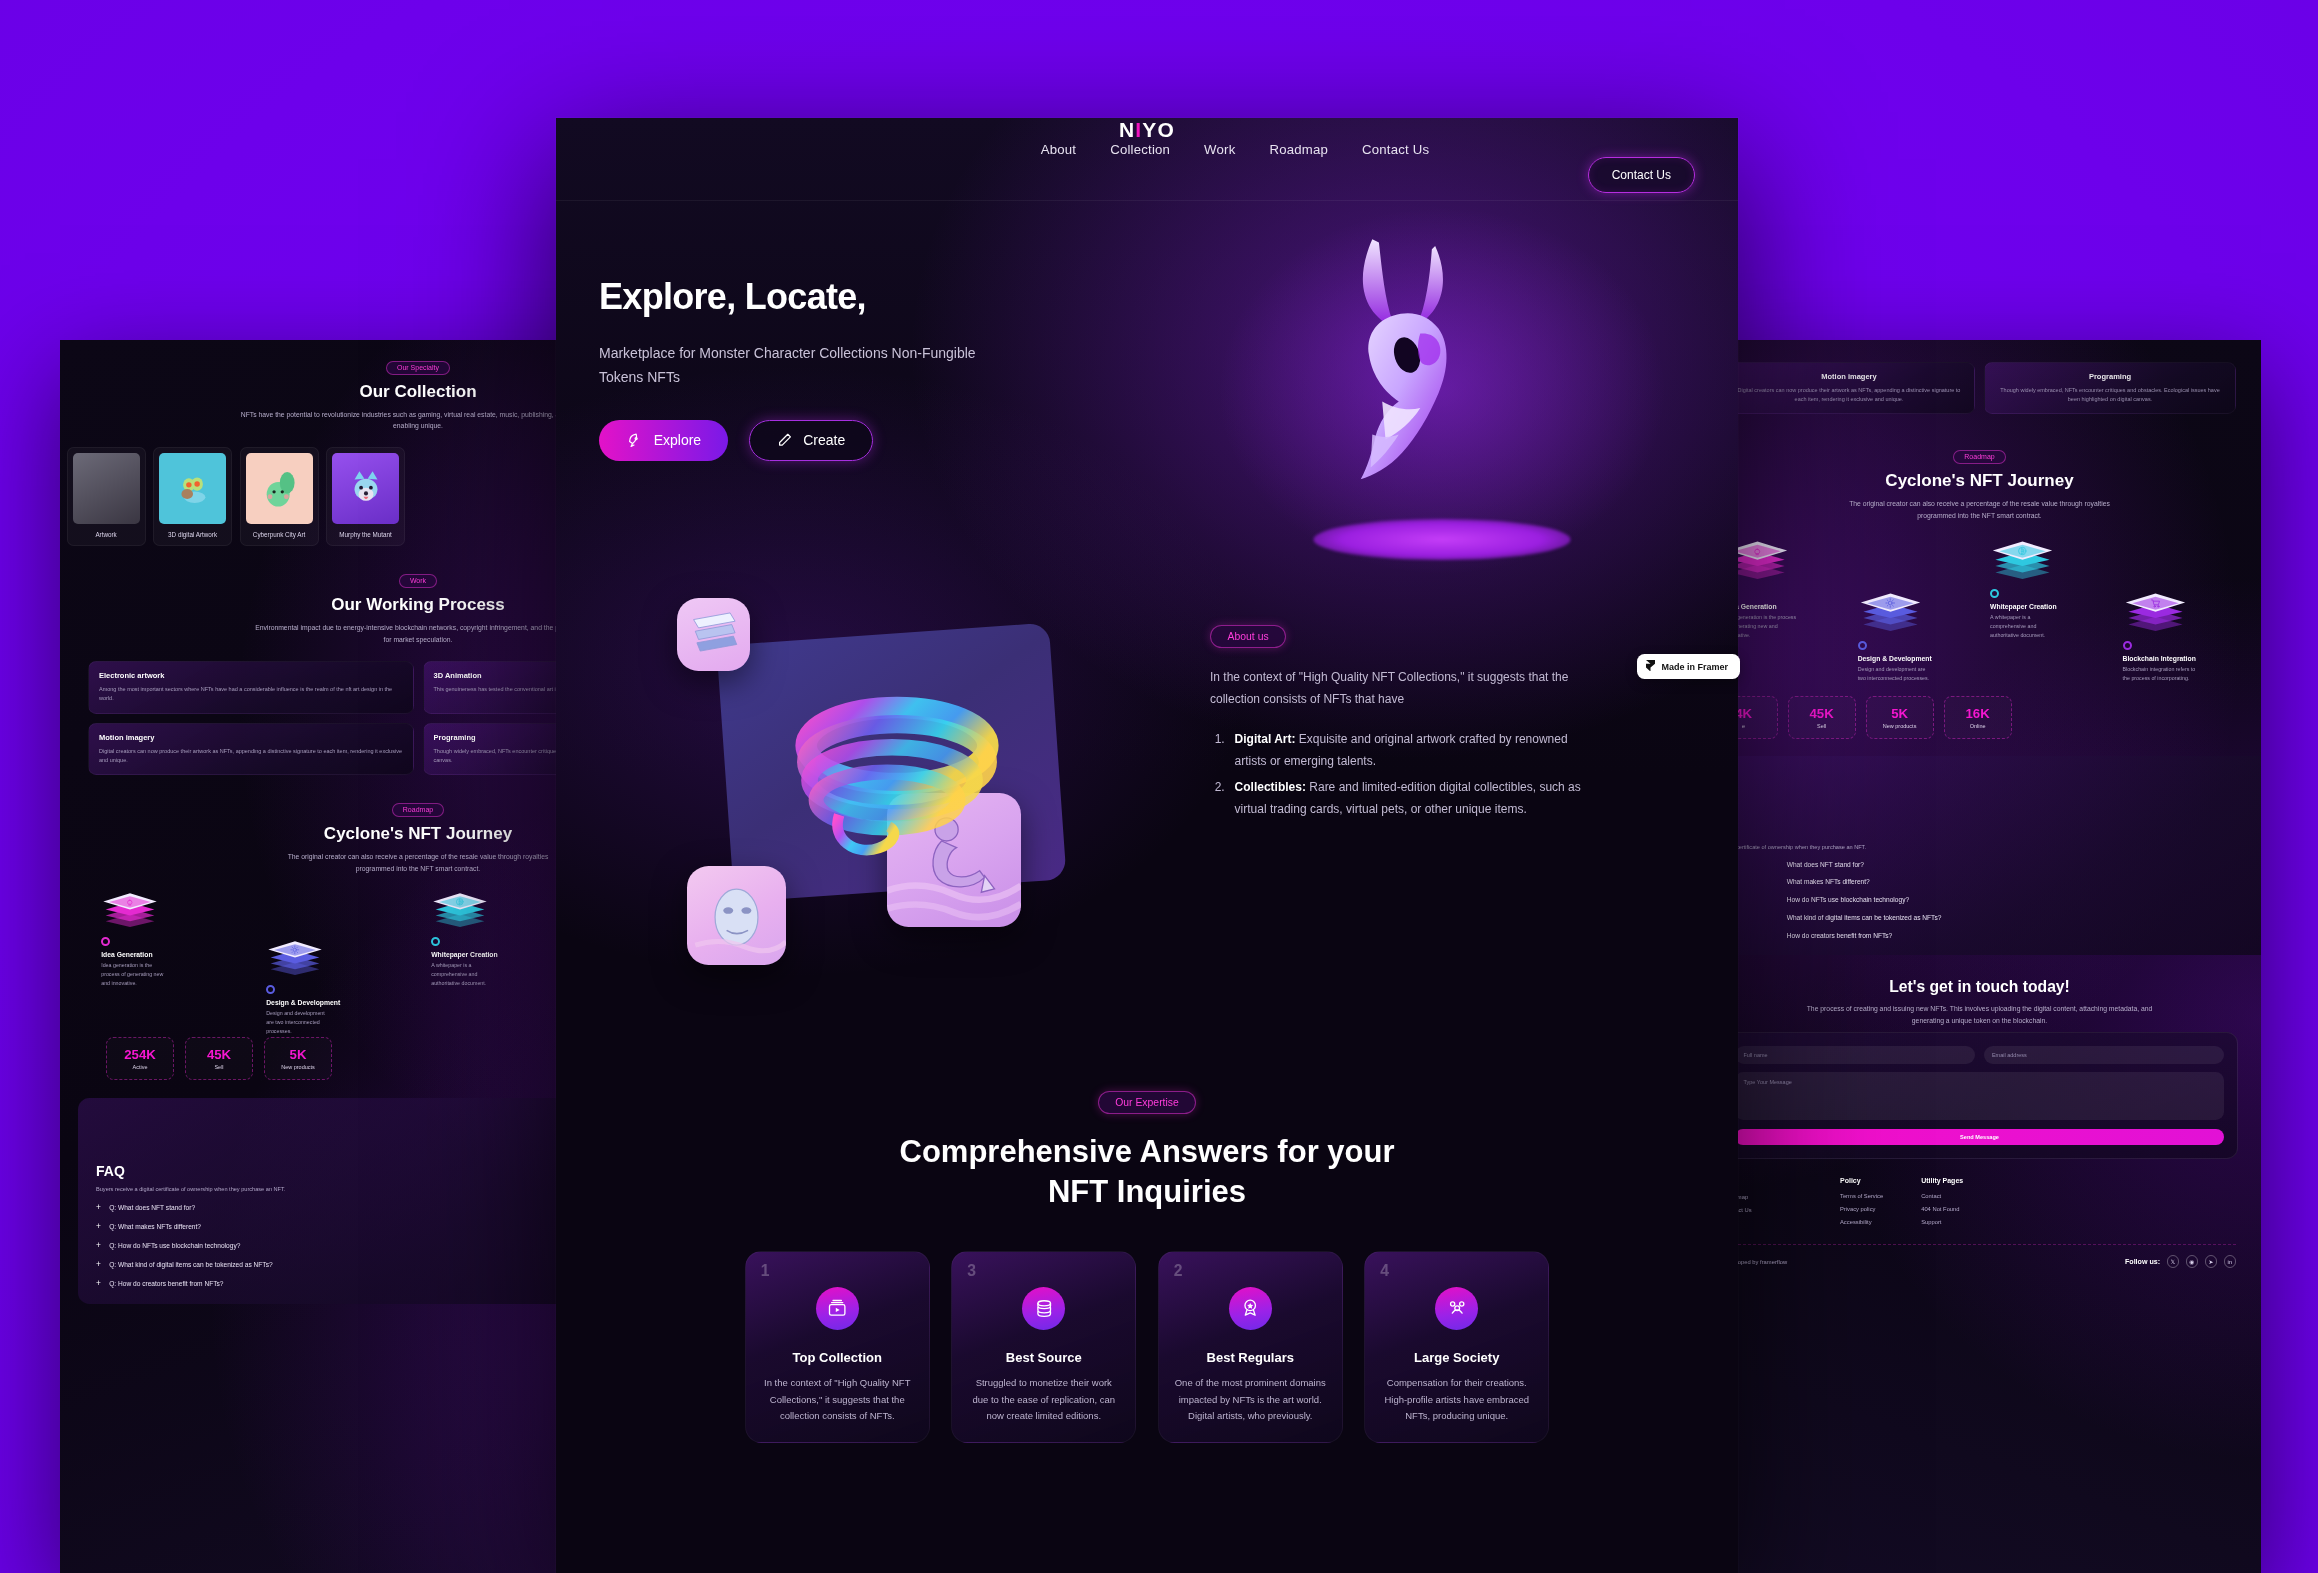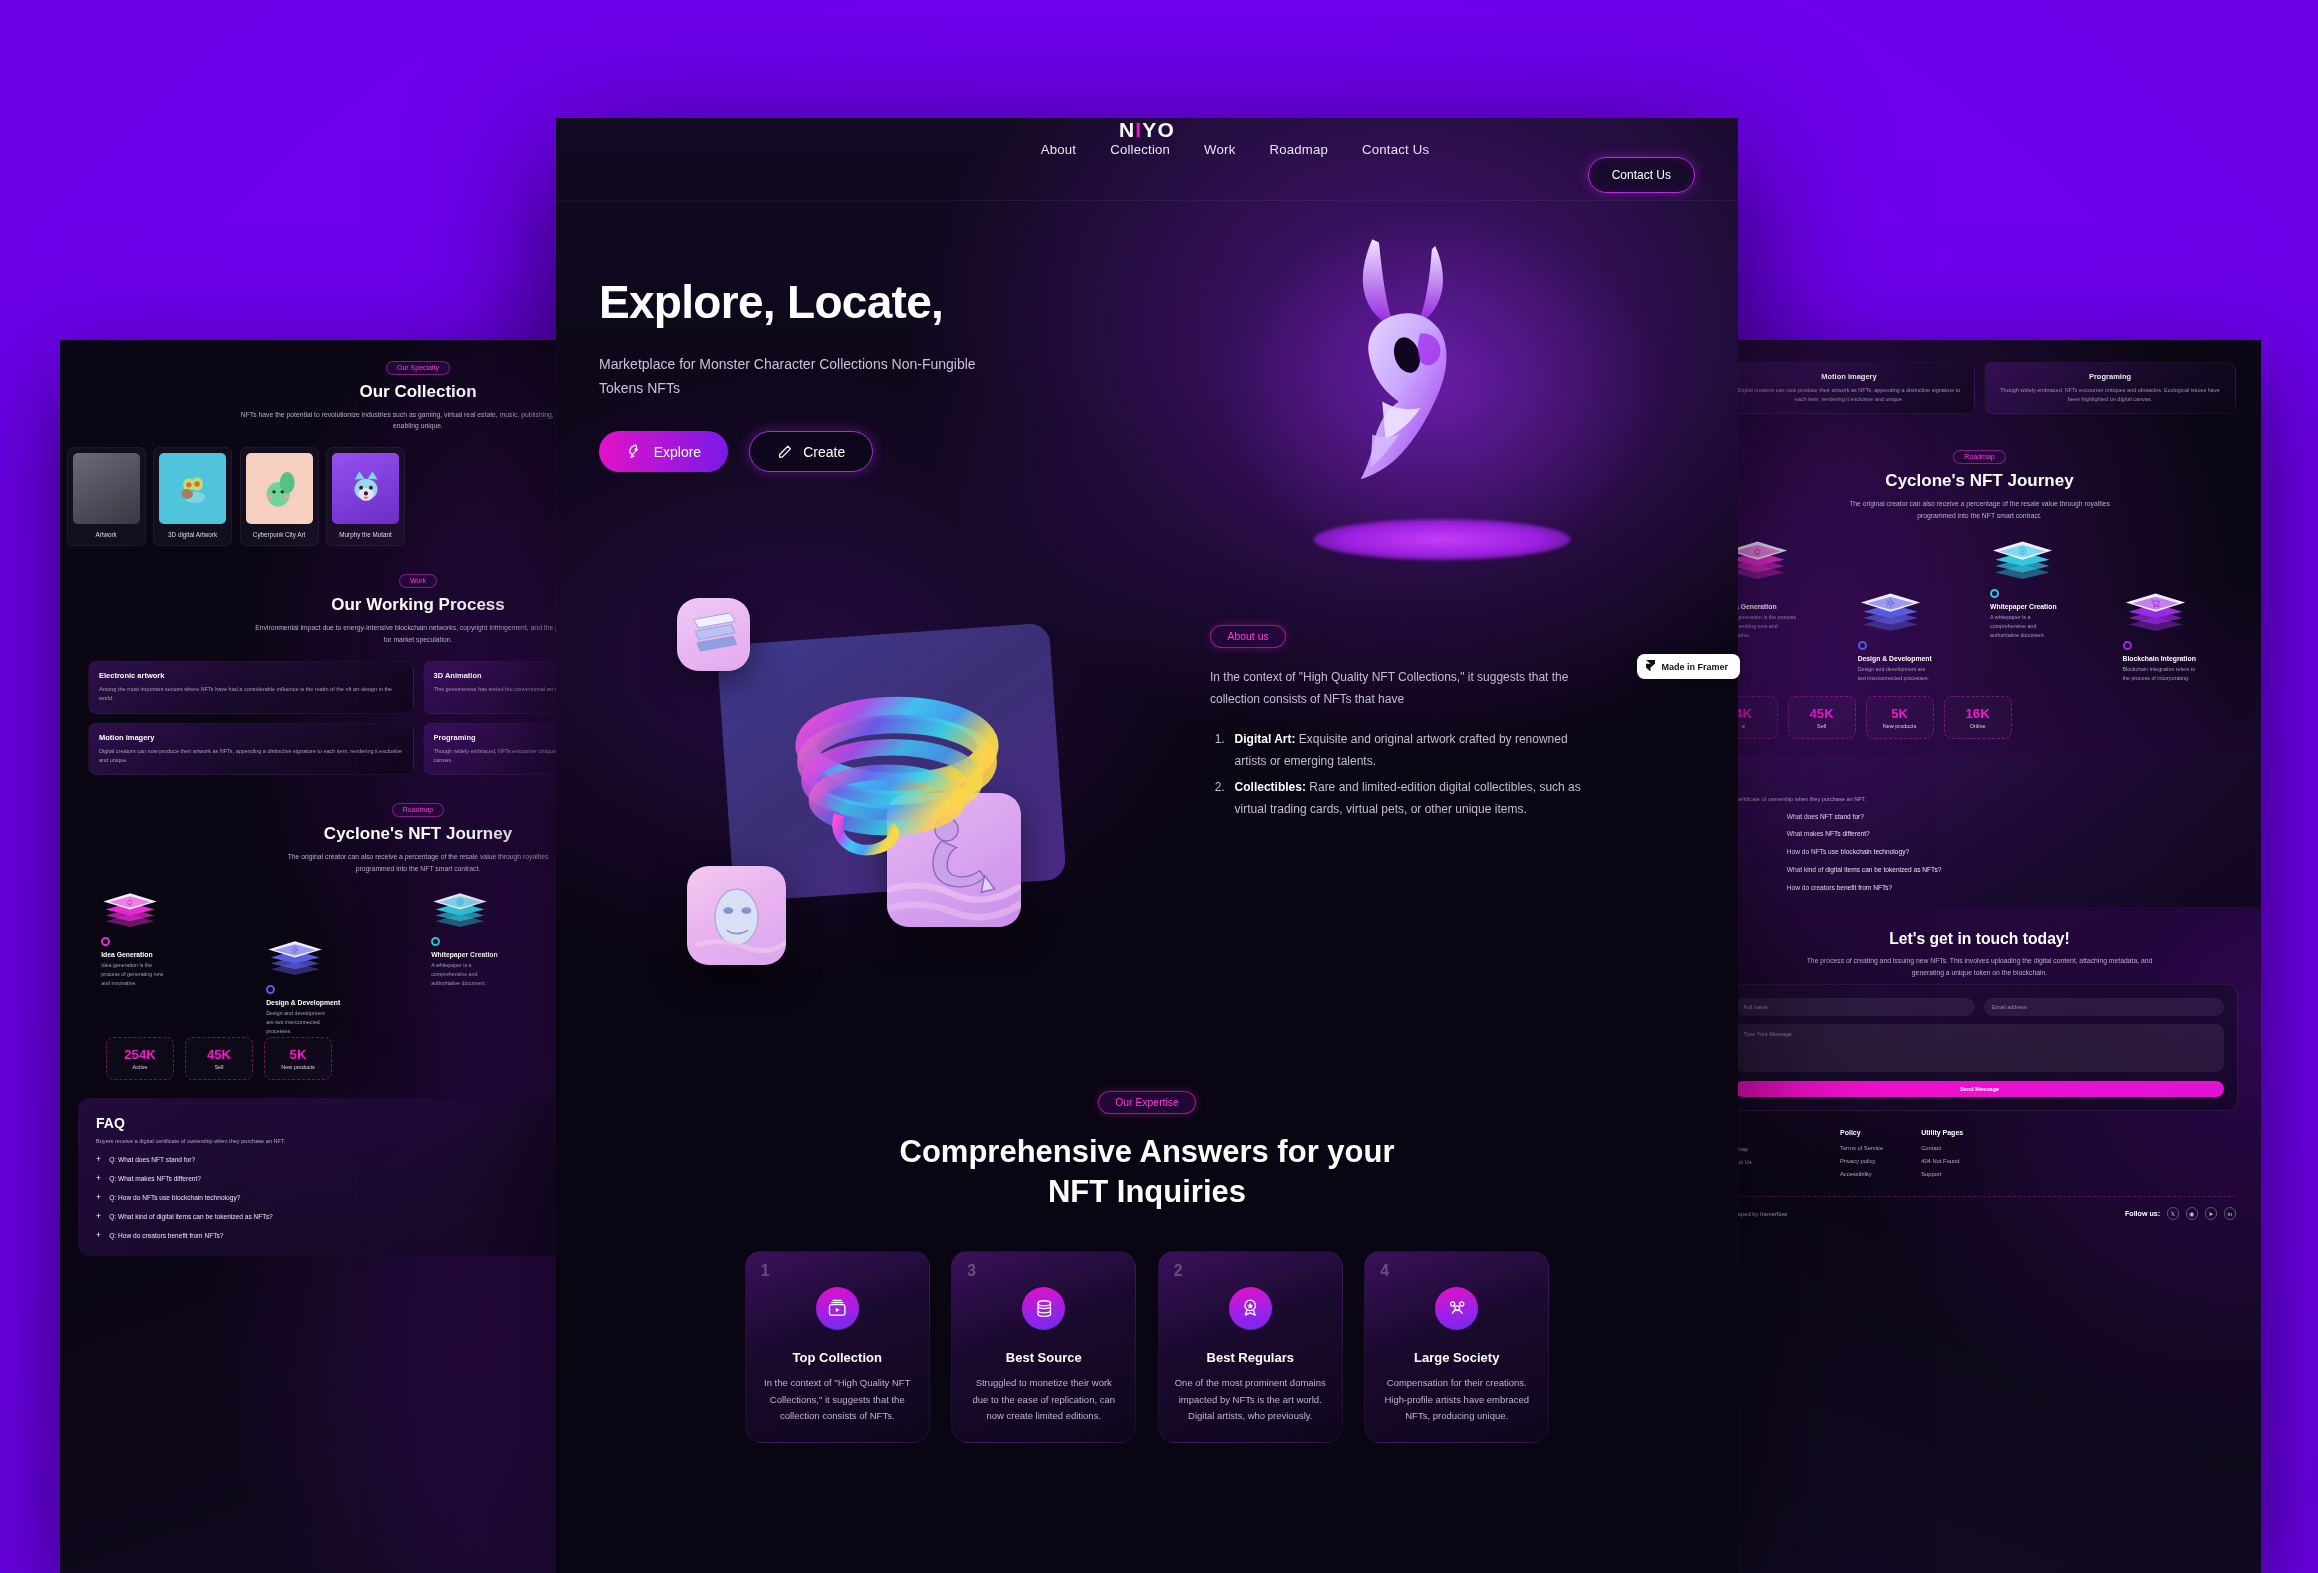--- a/index.html
+++ b/index.html
@@ -75,21 +75,21 @@
     font-size: 12px; color: #fff;
     padding: 10px 23px; border-radius: 25px;
     background: rgba(22,10,40,.75);
     border: 1.3px solid #b62de0;
     box-shadow: 0 0 11.6px rgba(190,40,230,.45), inset 0 0 8.3px rgba(190,40,230,.14);
   }
 
   
   .hero { position:absolute; left:43px; top: 159px; width: 547px; }
   .hero h1 {
-    font-size: 46px; line-height: 1.13; font-weight: 800; color:#fff;
+    font-size: 36px; line-height: 1.13; font-weight: 800; color:#fff;
     letter-spacing: -0.7px;
   }
   .hero h1 .grad {
     background: linear-gradient(90deg,#ff1eb5 0%,#ff1eb5 22%,#9a2bf0 58%,#3b72f0 100%);
     -webkit-background-clip: text; background-clip: text; color: transparent;
   }
   .hero p {
     margin-top: 23px; color:#c9c2d8; font-size: 14px; line-height: 1.75; max-width: 397px;
   }
   .hero-btns { display:flex; gap: 21.5px; margin-top: 30px; }
@@ -216,21 +216,21 @@
     background: rgba(255,255,255,.02);
     display:flex; flex-direction:column; align-items:center; justify-content:center;
   }
   .stat .v { font-size: 13.2px; font-weight: 800; color:#f516d0; }
   .stat .l { font-size: 5.5px; color:#ddd5ea; margin-top: 2.5px; }
 
   .faq-box {
     margin-top: 15px; border-radius: 11.6px; padding: 16.6px 18px;
     background: linear-gradient(150deg, rgba(70,20,120,.42) 0%, rgba(22,10,40,.7) 60%, rgba(12,6,22,.8) 100%);
   }
-  .faq-box h3 { font-size: 14px; color:#fff; font-weight: 800; }
+  .faq-box h3 { font-size: 14px; color:#fff; font-weight: 800; margin-top: 48px; }
   .faq-box .note { font-size: 5.6px; color:#b0a6c7; margin-top: 7.5px; }
   .faq-q { display:flex; gap: 8.3px; align-items:center; margin-top: 10.8px; font-size: 6.6px; color:#e8e2f3; }
   .faq-q .plus { color:#fff; font-size: 8.3px; line-height: 1; }
 
   
   .rm { position:relative; height: 141px; margin-top: 13.2px; }
   .rm-node { position:absolute; width: 58px; }
   .rm-dot { width: 9px; height: 9px; border-radius: 50%; border: 2.5px solid; margin-top: 6.6px; }
   .rm h6 { font-size: 6.8px; color:#fff; font-weight: 700; margin-top: 5px; white-space:nowrap; }
   .rm p { font-size: 5.3px; color:#a79dbd; line-height: 1.7; margin-top: 3.3px; }

